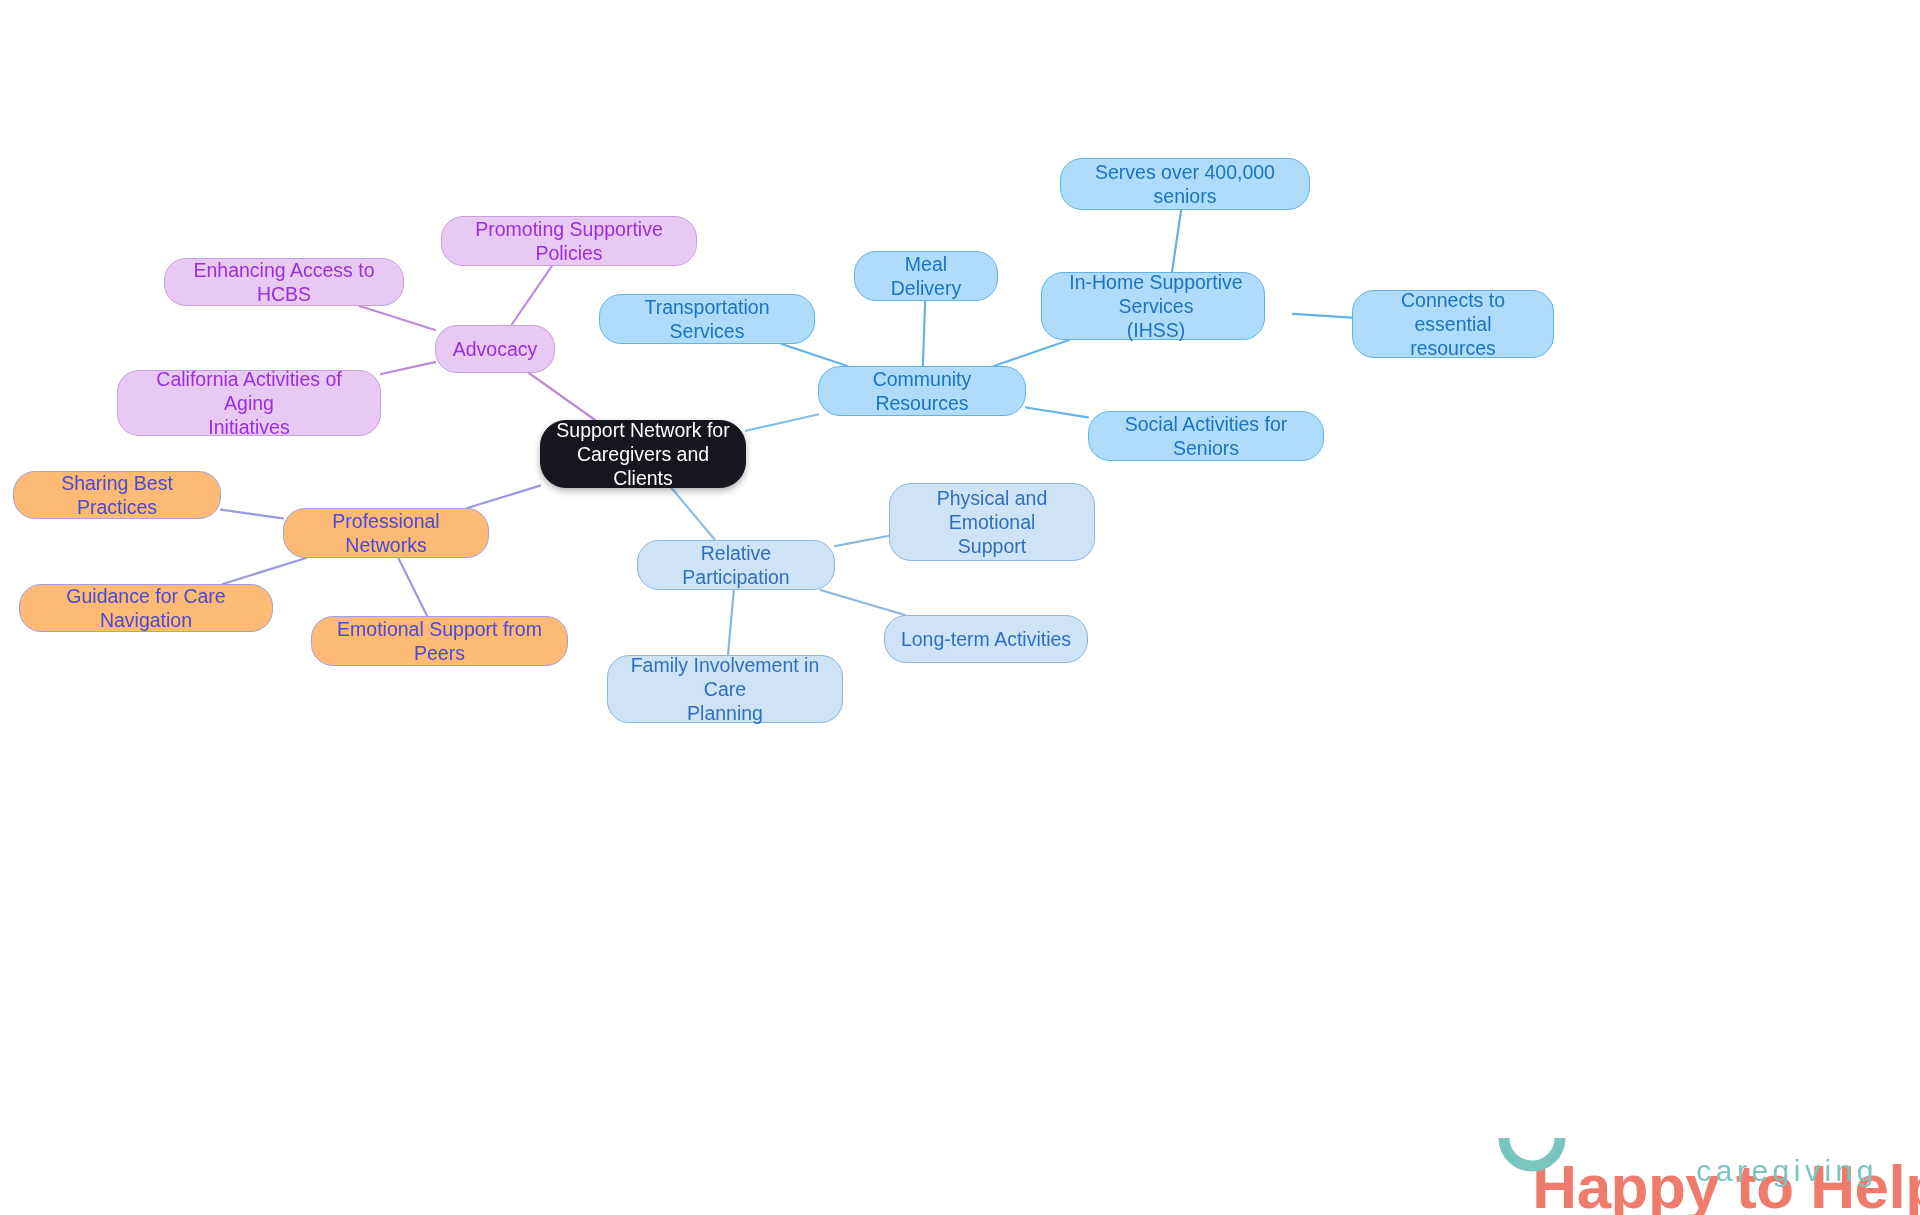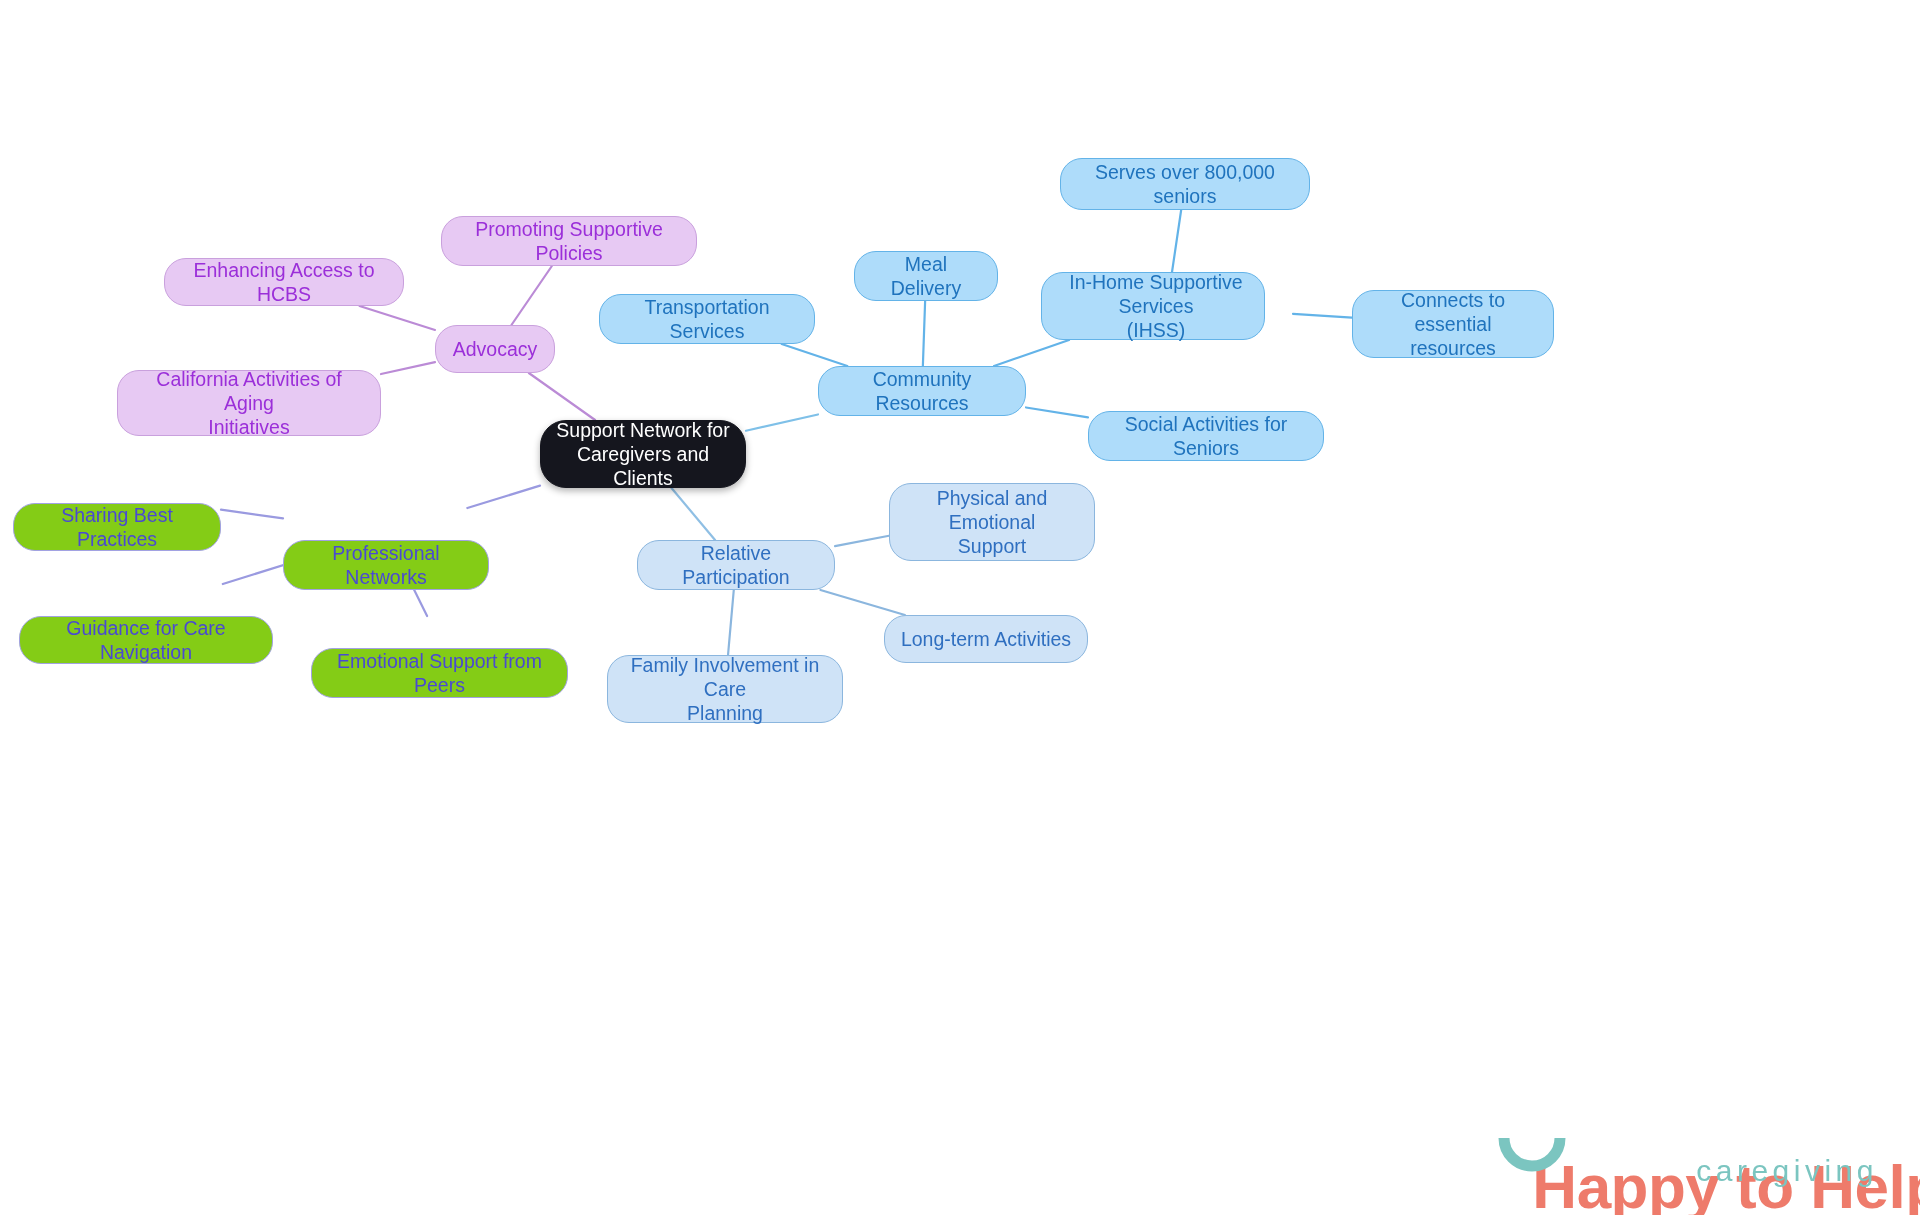--- a/index.html
+++ b/index.html
@@ -57,25 +57,24 @@
     color: #2f6fc0;
     font-size: 19.5px;
   }
   .node-purple {
     background: #e7c9f3;
     border-color: #c9a0dd;
     color: #9b2fd9;
     font-size: 19.5px;
   }
   .node-periwinkle {
-    background: #84cc16;
+    background: #fdba74;
     border-color: #a2a2e2;
     color: #4a4ad2;
     font-size: 19.5px;
-    margin-top: 32px;
   }
 
   
   #logo {
     position: absolute;
     left: 1432px;
     top: 1094px;
     width: 452px;
     height: 104px;
   }
@@ -126,21 +125,21 @@
     </svg>
 
   <div id="node-layer">
       <div class="node node-root" style="left: 540px; top: 420px; width: 206px; height: 68px;"><span>Support Network for
 Caregivers and Clients</span></div>
       <div class="node node-blue" style="left: 818px; top: 366px; width: 208px; height: 50px;"><span>Community Resources</span></div>
       <div class="node node-blue" style="left: 599px; top: 294px; width: 216px; height: 50px;"><span>Transportation Services</span></div>
       <div class="node node-blue" style="left: 854px; top: 251px; width: 144px; height: 50px;"><span>Meal Delivery</span></div>
       <div class="node node-blue" style="left: 1041px; top: 272px; width: 224px; height: 68px; padding-left: 20px;"><span>In-Home Supportive Services
 (IHSS)</span></div>
-      <div class="node node-blue" style="left: 1060px; top: 158px; width: 250px; height: 52px;"><span>Serves over 800,000 seniors</span></div>
+      <div class="node node-blue" style="left: 1060px; top: 158px; width: 250px; height: 52px;"><span>Serves over 400,000 seniors</span></div>
       <div class="node node-blue" style="left: 1352px; top: 290px; width: 202px; height: 68px;"><span>Connects to essential
 resources</span></div>
       <div class="node node-blue" style="left: 1088px; top: 411px; width: 236px; height: 50px;"><span>Social Activities for Seniors</span></div>
       <div class="node node-purple" style="left: 435px; top: 325px; width: 120px; height: 48px; justify-content: center;"><span>Advocacy</span></div>
       <div class="node node-purple" style="left: 164px; top: 258px; width: 240px; height: 48px;"><span>Enhancing Access to HCBS</span></div>
       <div class="node node-purple" style="left: 441px; top: 216px; width: 256px; height: 50px;"><span>Promoting Supportive Policies</span></div>
       <div class="node node-purple" style="left: 117px; top: 370px; width: 264px; height: 66px;"><span>California Activities of Aging
 Initiatives</span></div>
       <div class="node node-periwinkle" style="left: 283px; top: 508px; width: 206px; height: 50px;"><span>Professional Networks</span></div>
       <div class="node node-periwinkle" style="left: 13px; top: 471px; width: 208px; height: 48px;"><span>Sharing Best Practices</span></div>

